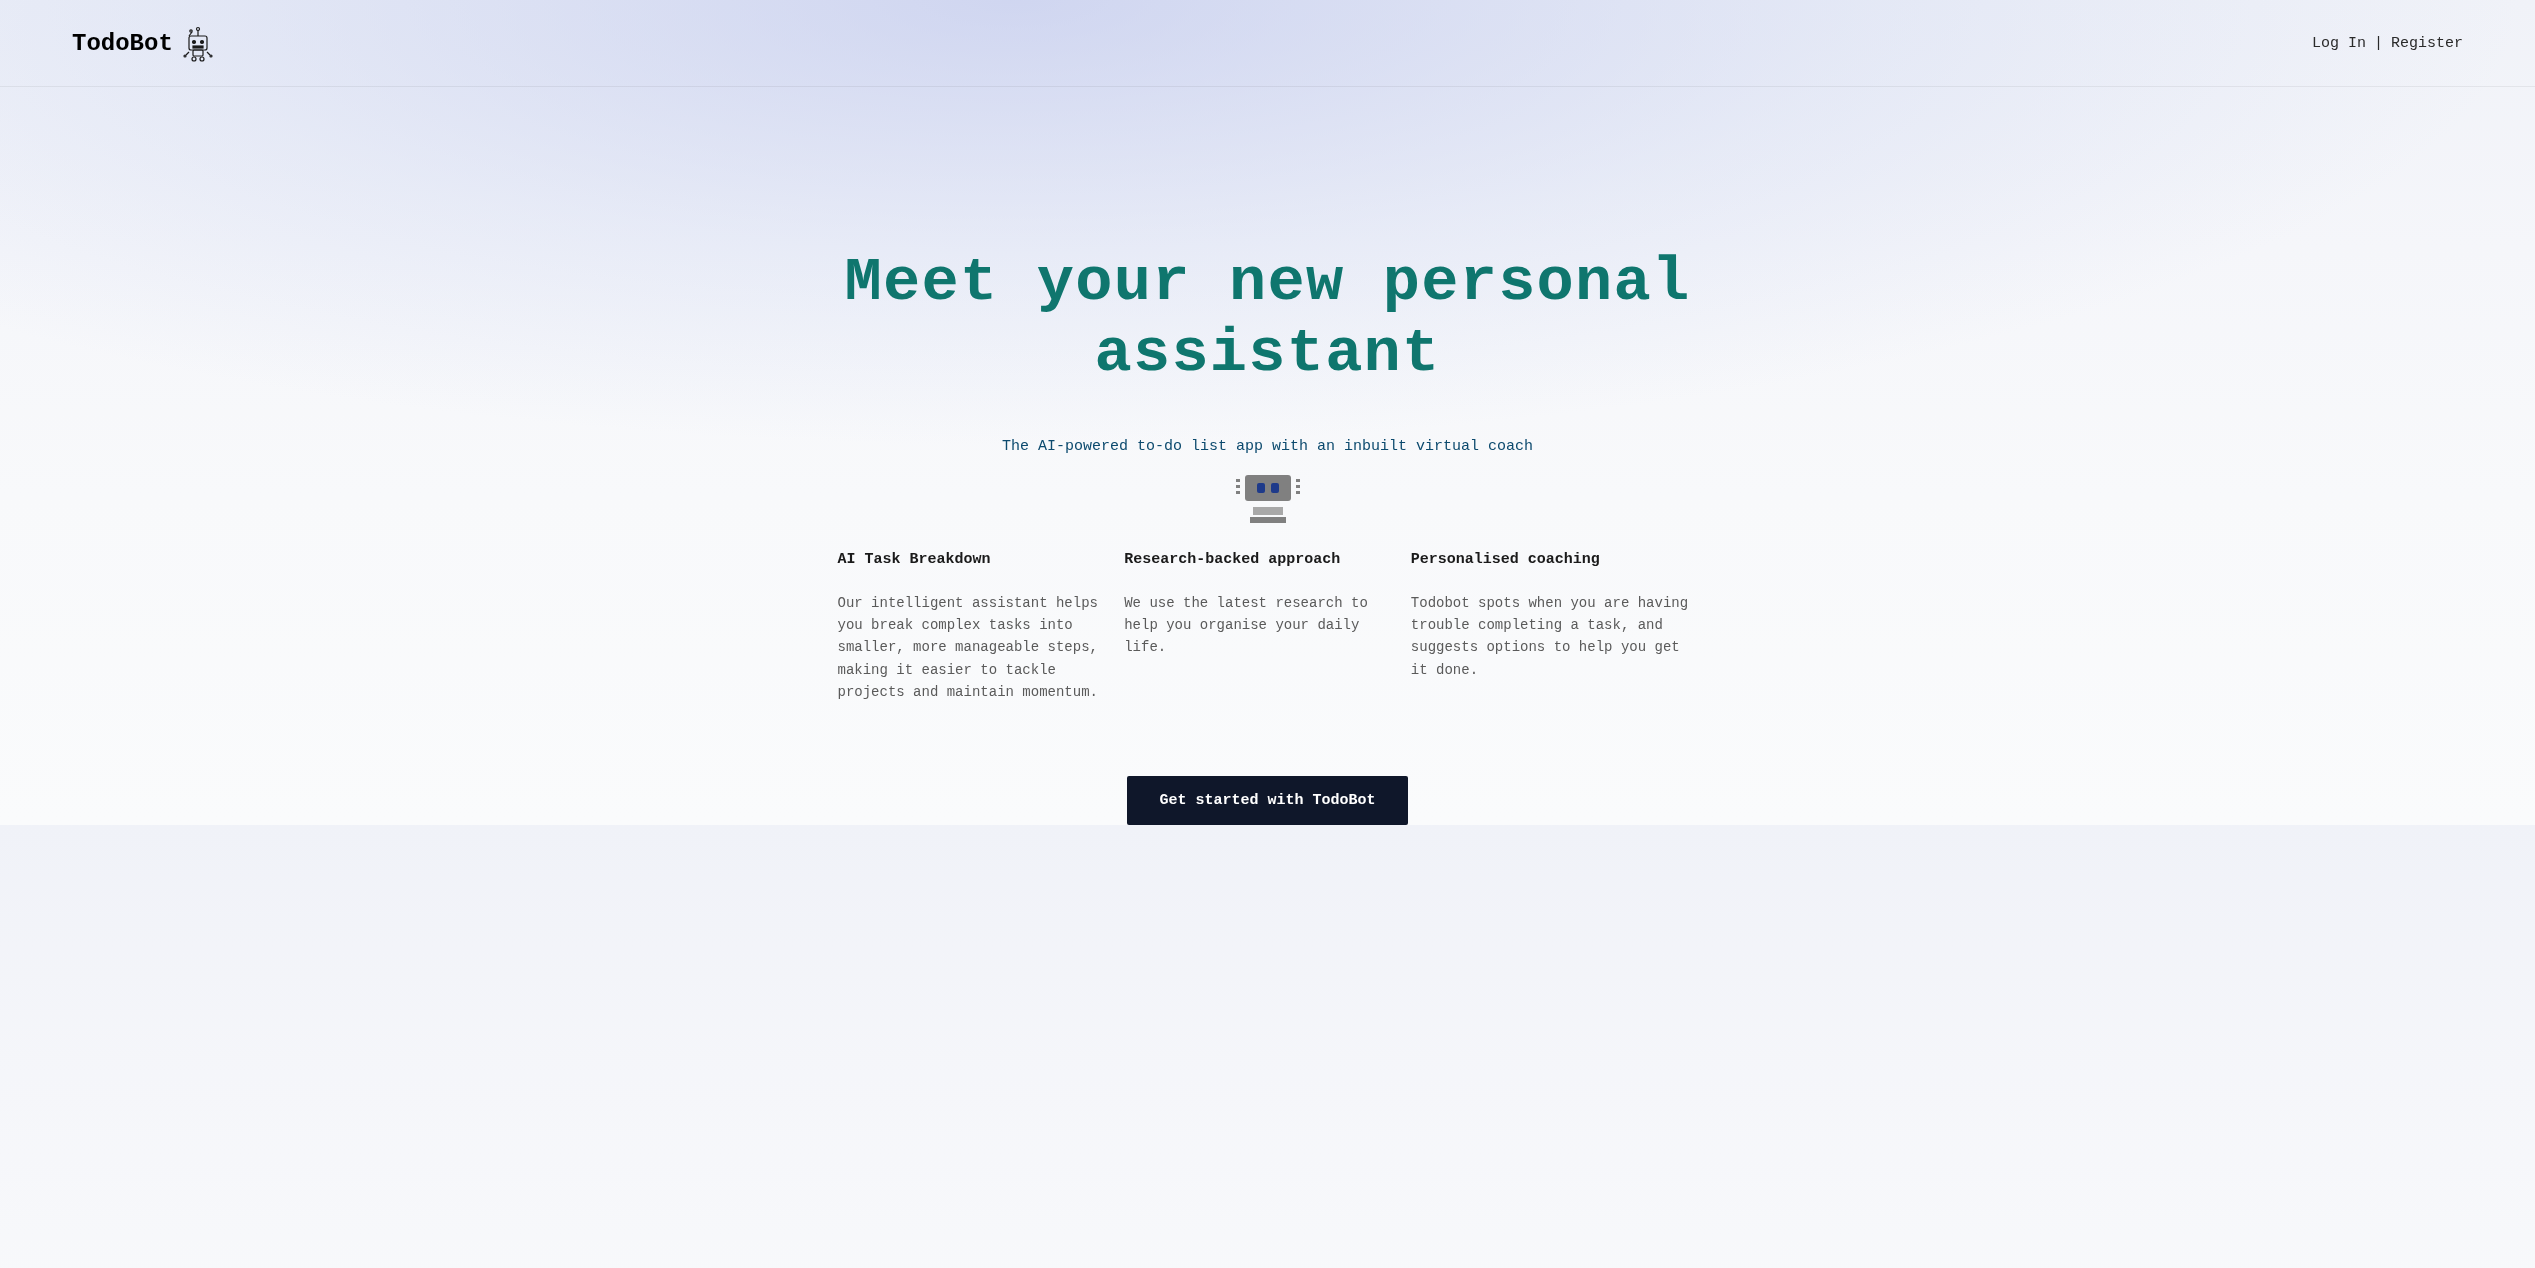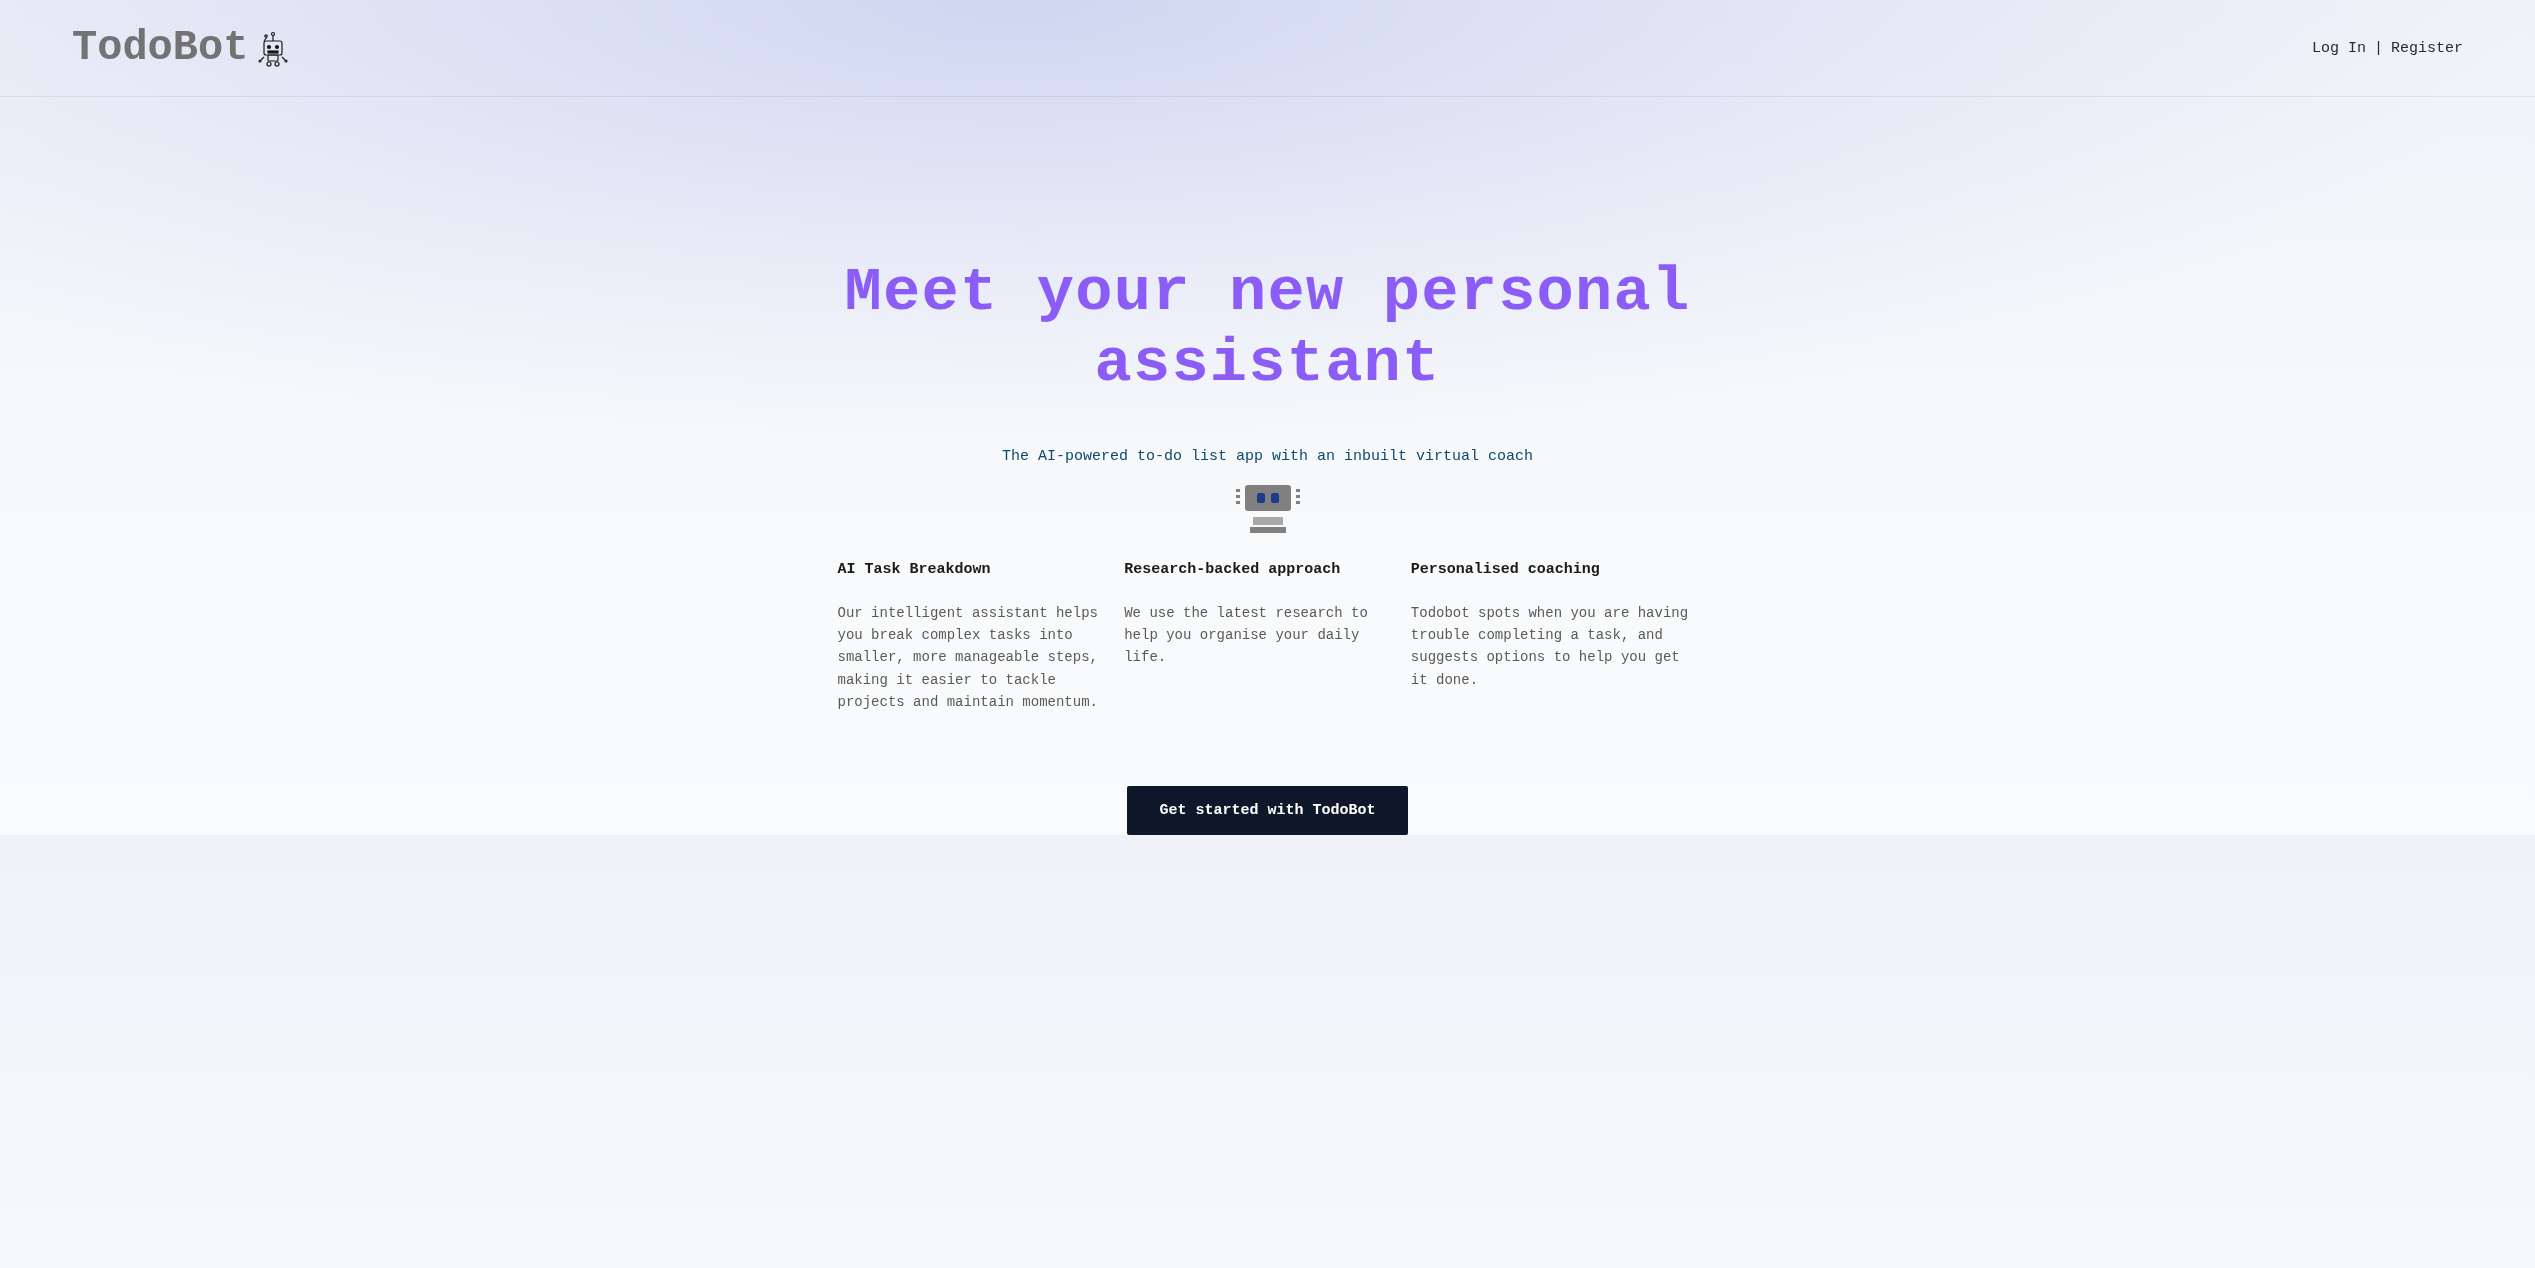--- a/index.html
+++ b/index.html
@@ -39,23 +39,23 @@
       z-index: 1;
     }
     
     .logo-container {
       display: flex;
       align-items: center;
       gap: 6px;
     }
     
     .logo-text {
-      font-size: 42px;
+      font-size: 24px;
       font-weight: 600;
-      color: #737373;
+      color: #000000;
       font-family: 'Courier New', Courier, monospace;
     }
     
     .logo-icon {
       width: 38px;
       height: 38px;
     }
     
     .nav-links {
       display: flex;
@@ -78,21 +78,21 @@
     .hero {
       text-align: center;
       padding-top: 160px;
       position: relative;
       z-index: 1;
     }
     
     .hero-title {
       font-size: 62px;
       font-weight: 700;
-      color: #8b5cf6;
+      color: #0f766e;
       line-height: 1.15;
       letter-spacing: 0.02em;
       font-family: 'Courier New', Courier, monospace;
       max-width: 900px;
       margin: 0 auto;
     }
     
     .hero-subtitle {
       margin-top: 48px;
       font-size: 15px;

